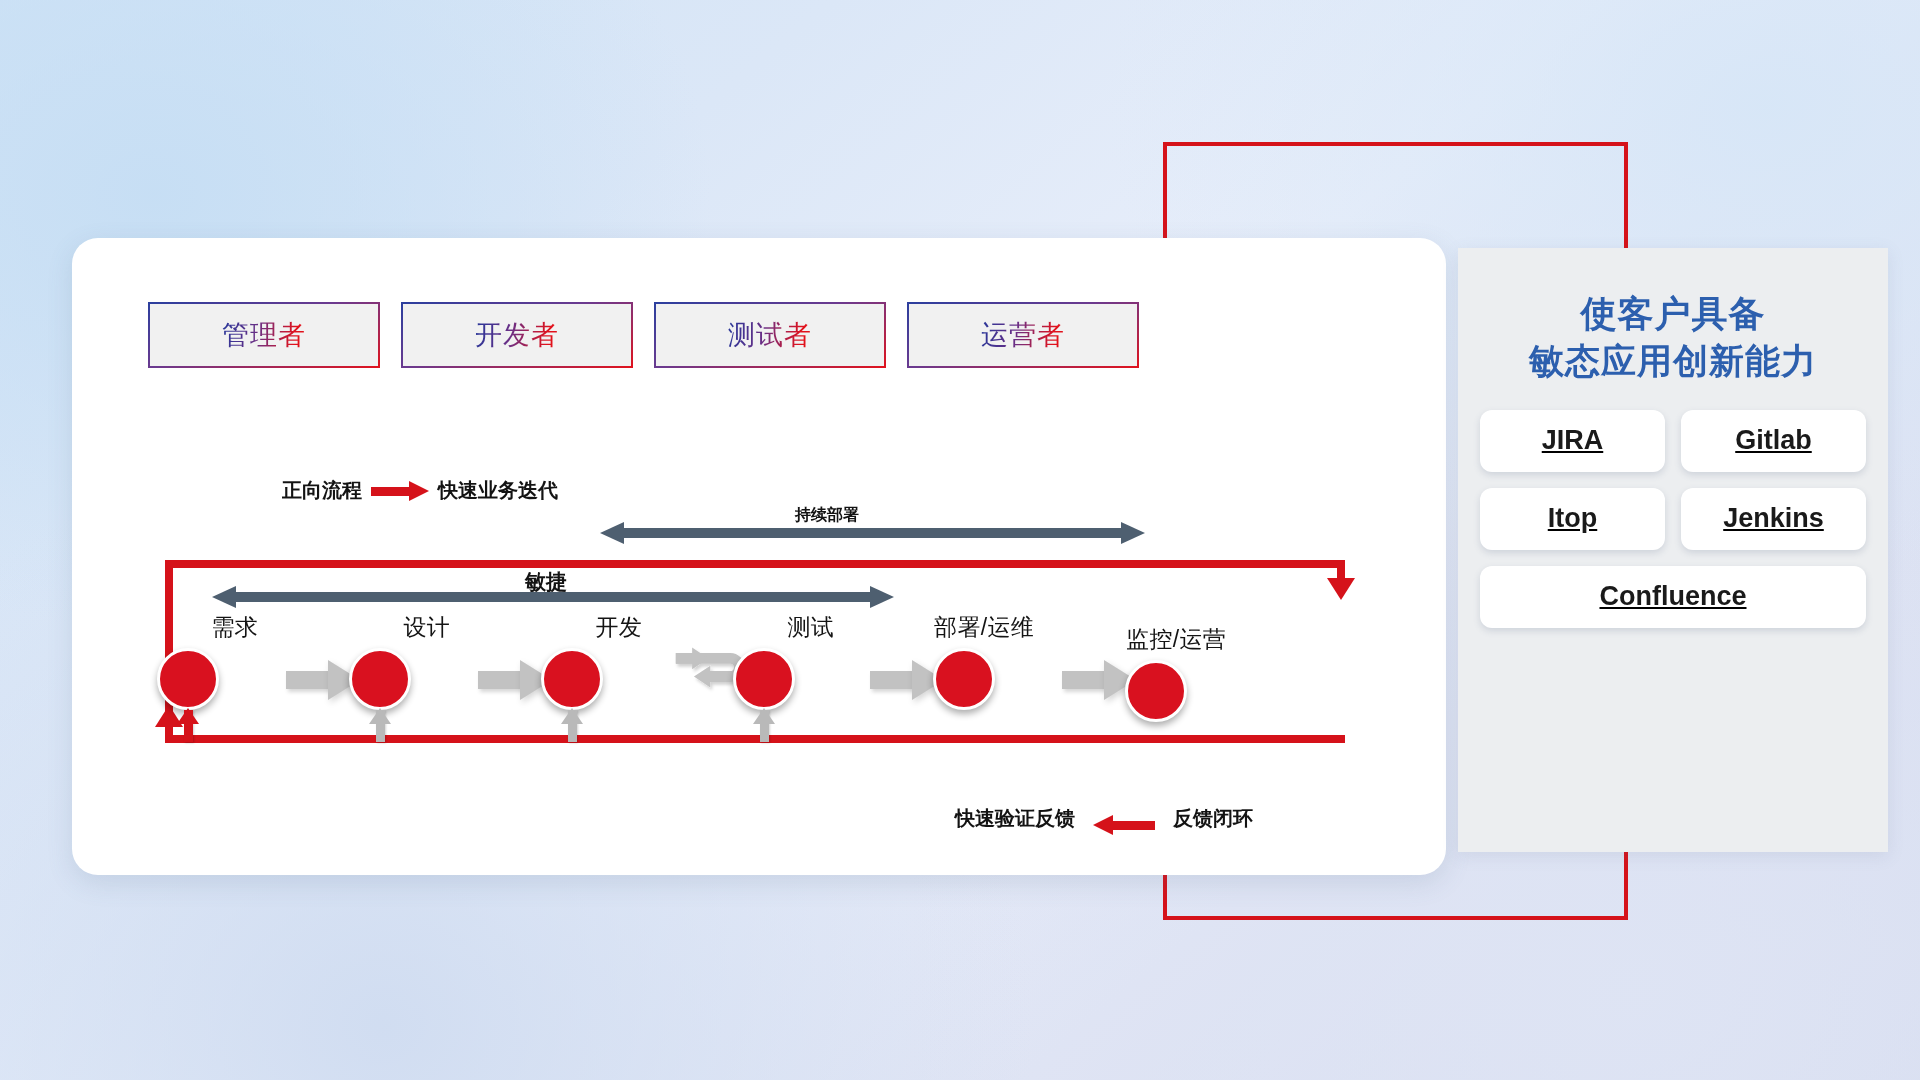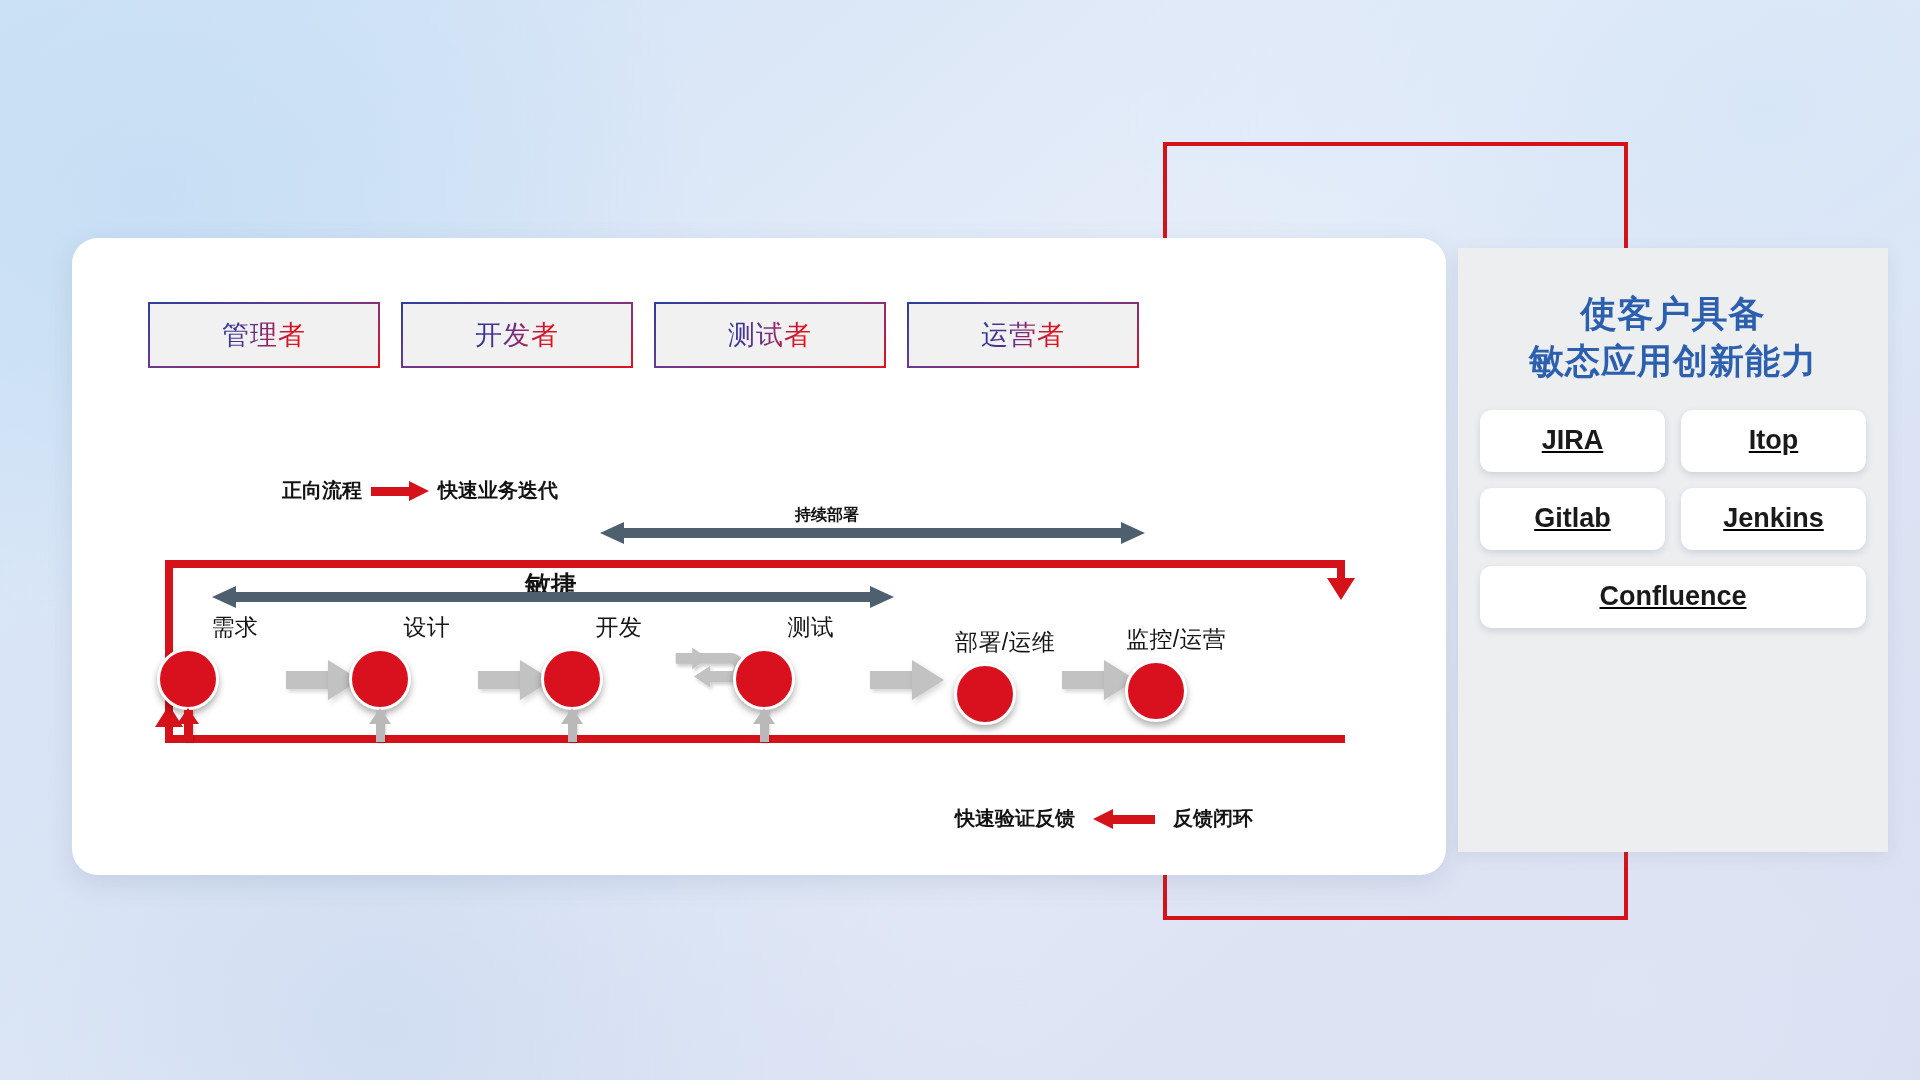--- a/index.html
+++ b/index.html
@@ -109,21 +109,21 @@
   }
   .dbl-arrow .hr {
     position: absolute; right: 0; top: 0;
     width: 0; height: 0; border-top: 11px solid transparent;
     border-bottom: 11px solid transparent; border-left: 24px solid #4e5f70;
   }
   #cd-arrow { left: 600px; top: 522px; width: 545px; }
   #agile-arrow { left: 212px; top: 586px; width: 682px; }
   .agile-label {
     position: absolute; left: 525px; top: 568px;
-    font-size: 26px; font-weight: bold; color: #131313;
+    font-size: 21px; font-weight: bold; color: #131313;
   }
 
   
   .loop-top    { position: absolute; left: 165px; top: 560px; width: 1180px; height: 8px; background: #d5121a; }
   .loop-right  { position: absolute; left: 1337px; top: 560px; width: 8px; height: 22px; background: #d5121a; }
   .loop-bottom { position: absolute; left: 165px; top: 735px; width: 1180px; height: 8px; background: #d5121a; }
   .loop-left   { position: absolute; left: 165px; top: 560px; width: 8px; height: 183px; background: #d5121a; }
   .loop-arrow-down {
     position: absolute; left: 1327px; top: 578px;
     width: 0; height: 0; border-left: 14px solid transparent;
@@ -176,21 +176,21 @@
     border-bottom: 20px solid transparent; border-left: 32px solid #c2c2c2;
     filter: drop-shadow(2px 3px 3px rgba(0,0,0,0.16));
   }
 
   
   .uturn { position: absolute; left: 600px; top: 645px; width: 98px; height: 60px; }
 
   
   .fb-legend {
     position: absolute; left: 955px; top: 805px;
-    display: flex; align-items: center; gap: 18px;
+    display: flex; align-items: flex-end; gap: 18px;
   }
   .fb-legend .txt { font-size: 20px; font-weight: bold; color: #131313; }
   .arrow-l-red { position: relative; width: 62px; height: 14px; }
   .arrow-l-red .shaft { position: absolute; right: 0; top: 3px; width: 42px; height: 9px; background: #d5121a; }
   .arrow-l-red .head {
     position: absolute; left: 0; top: -3px;
     width: 0; height: 0; border-top: 10px solid transparent;
     border-bottom: 10px solid transparent; border-right: 20px solid #d5121a;
   }
 
@@ -322,21 +322,21 @@
       <div class="s-label">测试</div>
       <div class="s-dot"></div>
       <div class="s-stem"></div>
     </div>
 
     <div class="blk-arrow" style="left:752px; top:48px;">
       <span class="b-shaft"></span>
         <span class="b-head"></span>
     </div>
 
-    <div class="stage" style="left:797px; top:0px;margin-top:15px;">
+    <div class="stage" style="left:776px; top:0px;">
       <div class="s-label">部署/运维</div>
       <div class="s-dot"></div>
     </div>
 
     <div class="blk-arrow" style="left:944px; top:48px;">
       <span class="b-shaft"></span>
         <span class="b-head"></span>
     </div>
 
     <div class="stage" style="left:968px; top:12px;">
@@ -359,20 +359,20 @@
     <span class="txt">反馈闭环</span>
   </div>
 
   <div class="panel">
     <div class="panel-title">
       <span>使客户具备</span>
       <span class="l2">敏态应用创新能力</span>
     </div>
     <div class="tools">
       <div class="tool-btn">JIRA</div>
+      <div class="tool-btn">Gitlab</div>
       <div class="tool-btn">Itop</div>
-      <div class="tool-btn">Gitlab</div>
       <div class="tool-btn">Jenkins</div>
       <div class="tool-btn wide">Confluence</div>
     </div>
   </div>
 
 </div>
 
 </body></html>

